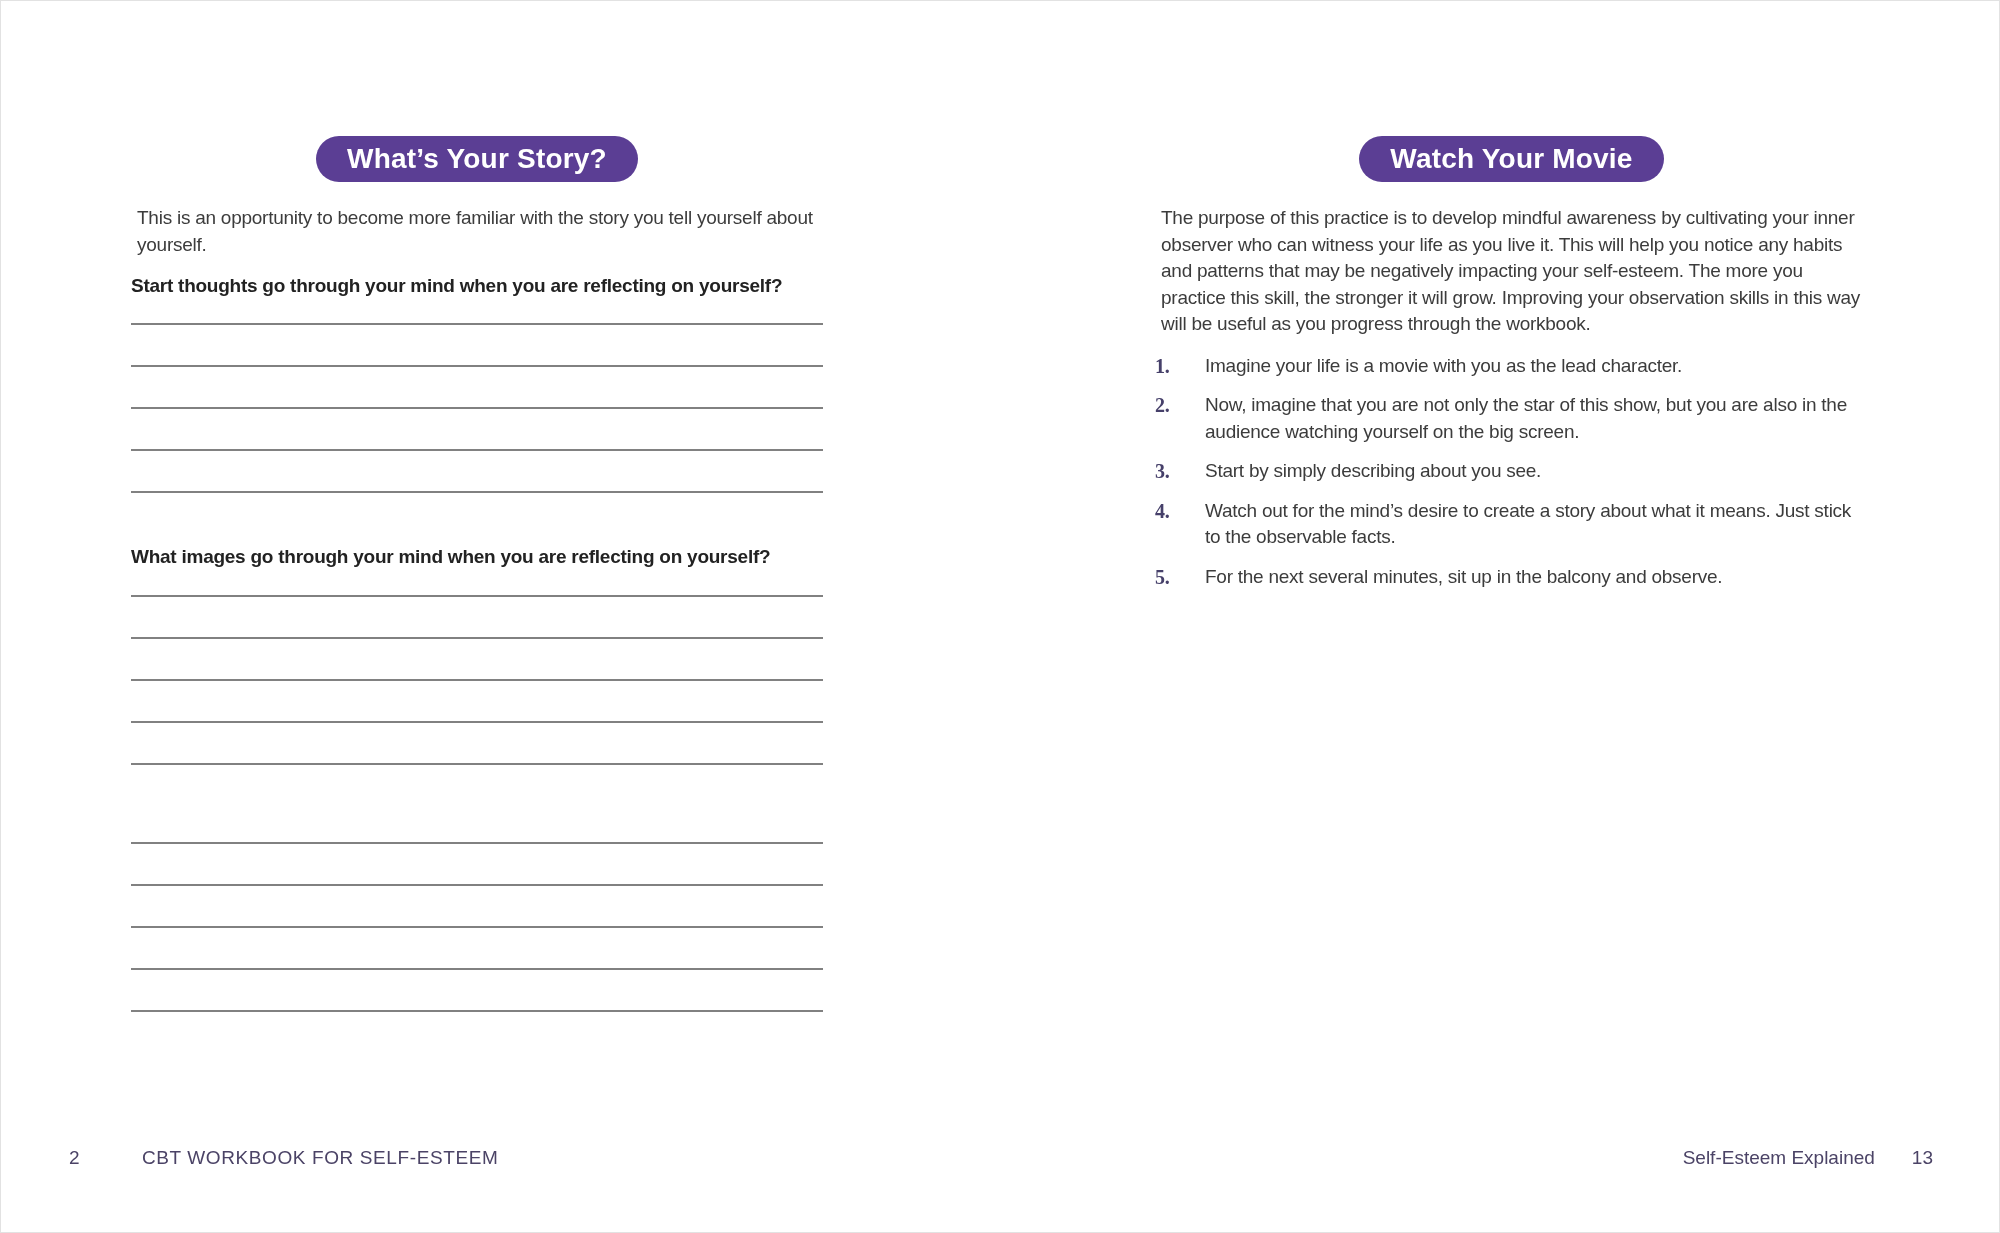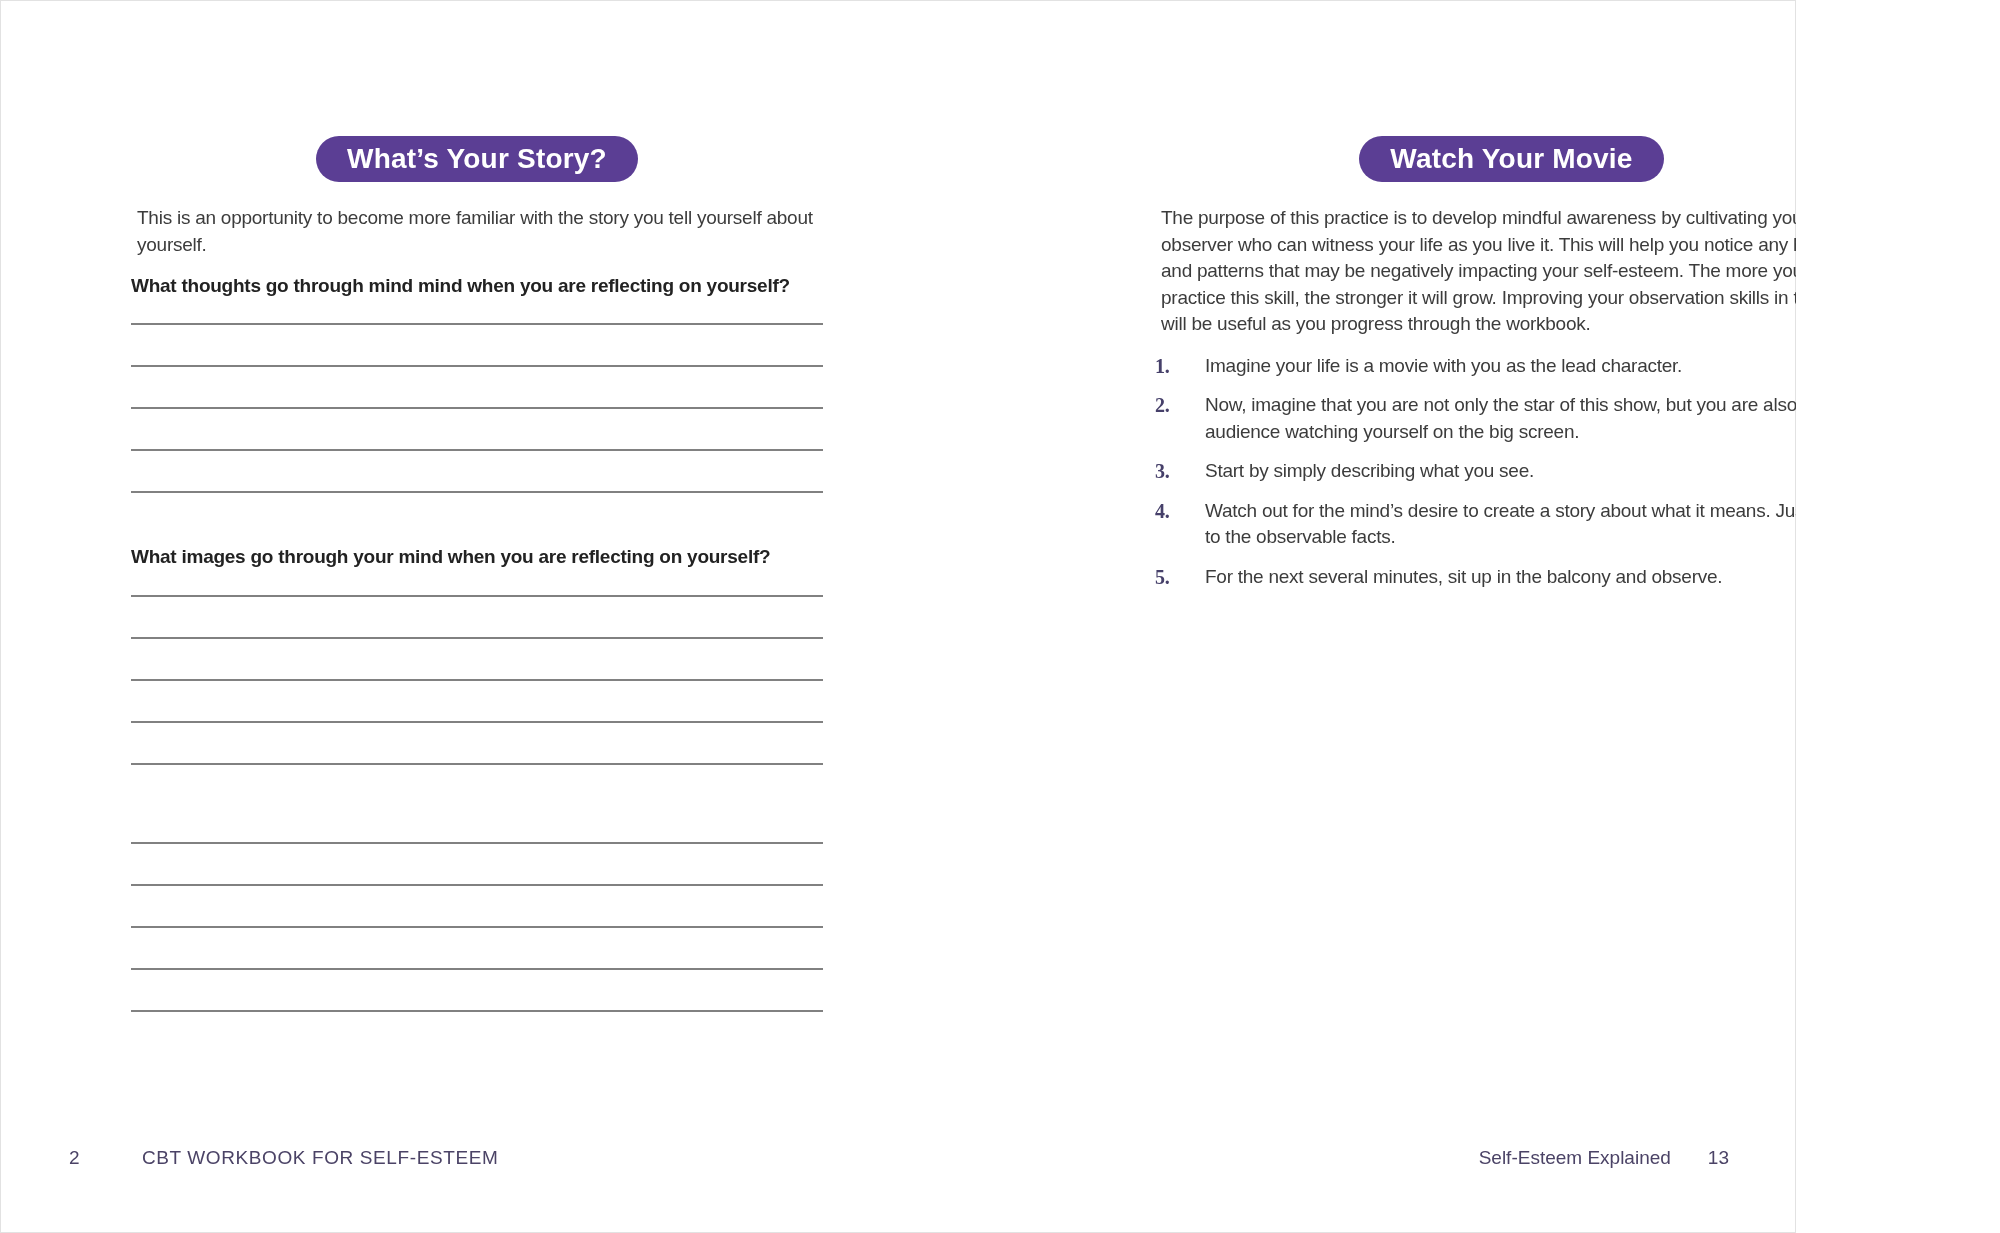--- a/index.html
+++ b/index.html
@@ -1,18 +1,18 @@
 <!DOCTYPE html>
 <html style="--badge-purple: #5b3e94; --footer-purple: #4b4366; --step-number-purple: #46406a; --body-text: #3c3c3c; --question-text: #222222; --line-gray: #818181;"><head>
 <meta charset="utf-8">
 <style>
   html,body{margin:0;padding:0;background:#ffffff;}
   .spread{
     position:relative;
-    width:1796px;height:1233px;
+    width:2000px;height:1233px;
     background:#ffffff;
     outline:1px solid #e2e2e2;outline-offset:-1px;
     font-family:"Liberation Sans", sans-serif;
     color:var(--body-text,#3c3c3c);
     overflow:hidden;
   }
   .page{position:absolute;top:0;height:100%;box-sizing:border-box;}
   .page.left{left:0;width:1000px;padding:136px 177px 0 131px;}
   .page.right{left:968px;width:1000px;padding:136px 100px 0 187px;}
 
@@ -92,21 +92,21 @@
 <div class="spread">
 
   <section class="page left">
     <div class="badge-row">
       <span class="badge">What’s Your Story?</span>
     </div>
 
     <p class="intro">This is an opportunity to become more familiar with the story you tell yourself about yourself.</p>
 
     <div class="qblock q1">
-      <p class="question">What thoughts go through mind mind when you are reflecting on yourself?</p>
+      <p class="question">Start thoughts go through your mind when you are reflecting on yourself?</p>
       <div class="lines">
           <div class="write-line"></div>
           <div class="write-line"></div>
           <div class="write-line"></div>
           <div class="write-line"></div>
           <div class="write-line"></div>
         </div>
     </div>
 
     <div class="qblock q2">
@@ -145,21 +145,21 @@
           <span class="step-text">Imagine your life is a movie with you as the lead character.</span>
         </li>
 
         <li class="step">
           <span class="step-marker">2.</span>
           <span class="step-text">Now, imagine that you are not only the star of this show, but you are also in the audience watching yourself on the big screen.</span>
         </li>
 
         <li class="step">
           <span class="step-marker">3.</span>
-          <span class="step-text">Start by simply describing what you see.</span>
+          <span class="step-text">Start by simply describing about you see.</span>
         </li>
 
         <li class="step">
           <span class="step-marker">4.</span>
           <span class="step-text">Watch out for the mind’s desire to create a story about what it means. Just stick to the observable facts.</span>
         </li>
 
         <li class="step">
           <span class="step-marker">5.</span>
           <span class="step-text">For the next several minutes, sit up in the balcony and observe.</span>

